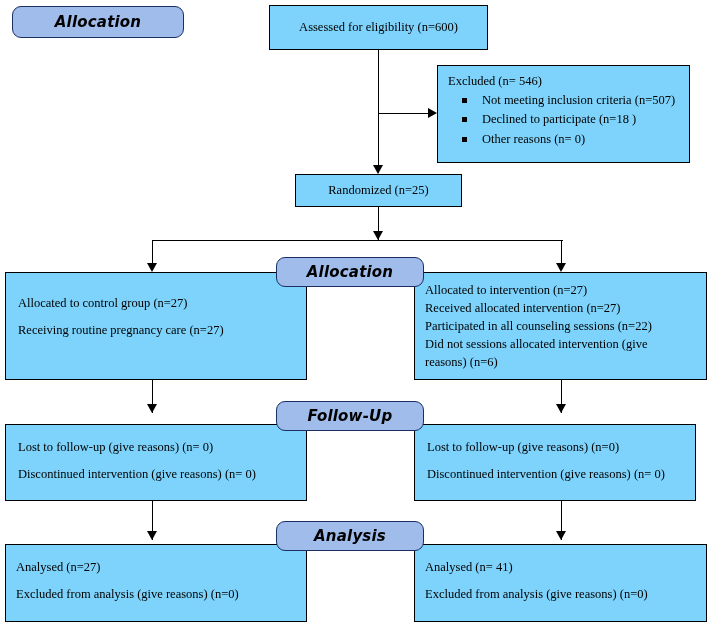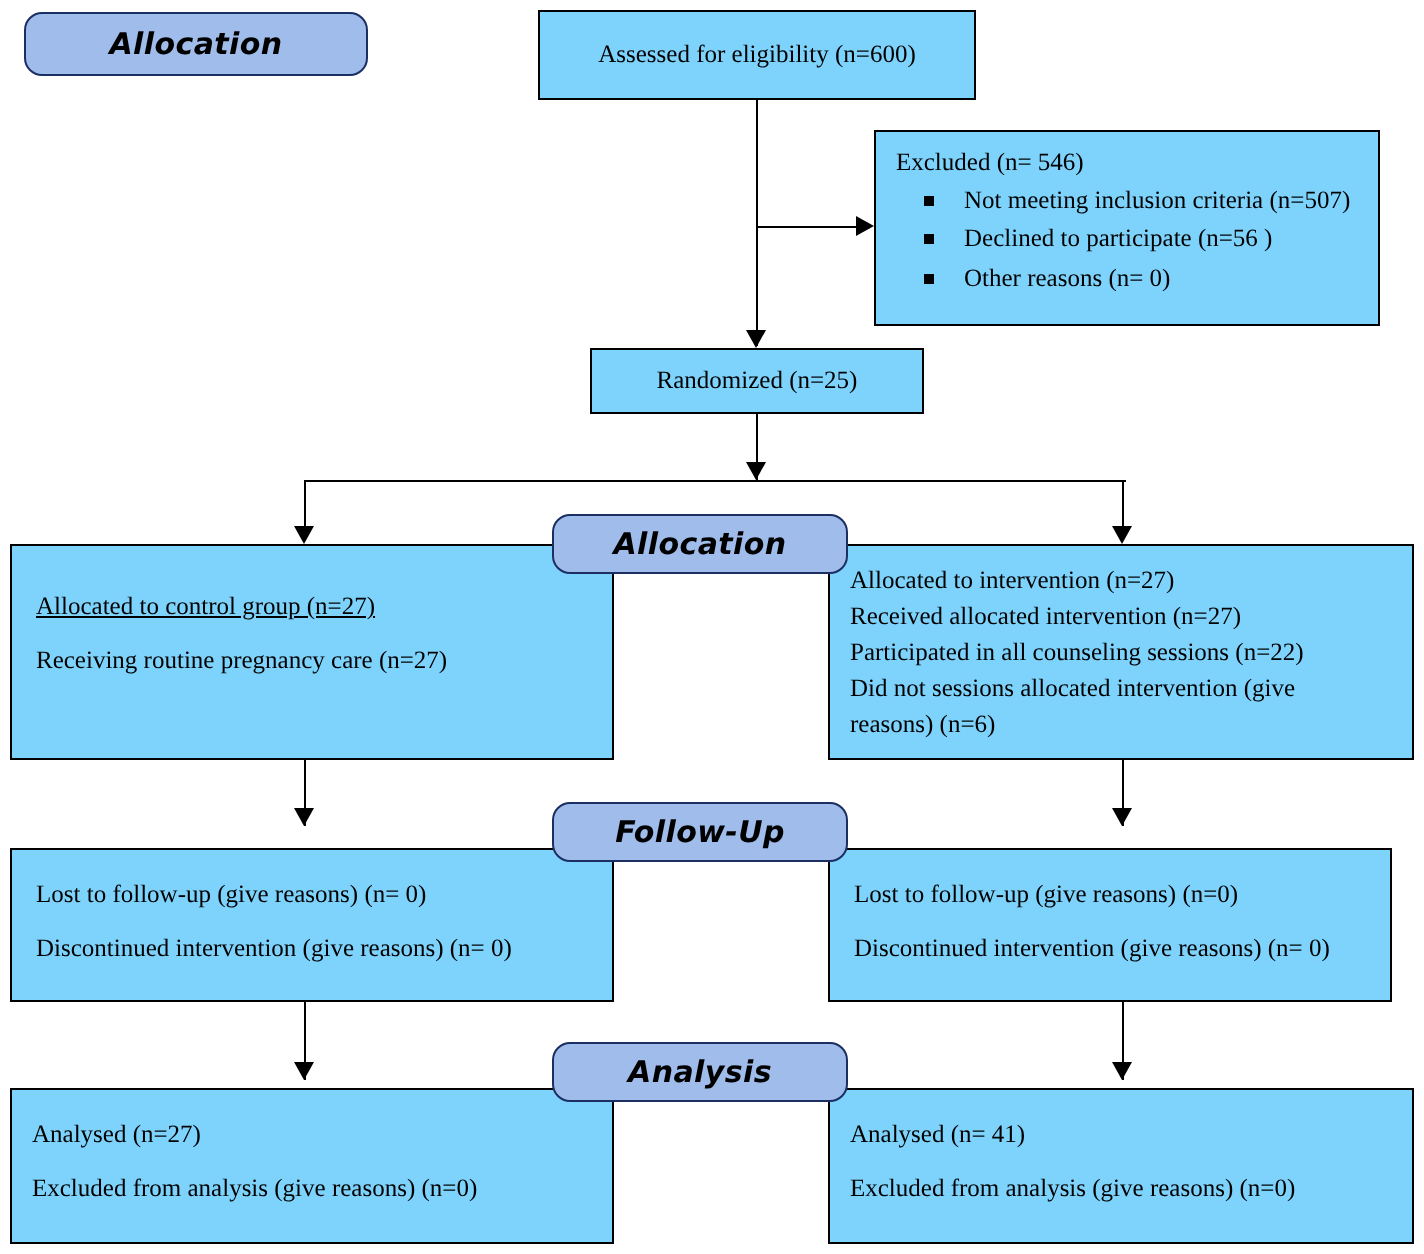--- a/index.html
+++ b/index.html
@@ -126,21 +126,21 @@
   <div class="box" style="left:437px; top:65px; width:253px; height:98px;">
     <div class="pad">
       <div class="line">Excluded (n= 546)</div>
       <ul class="bullet-list">
         <li>
           <span class="sq"></span>
           <span>Not meeting inclusion criteria (n=507)</span>
         </li>
         <li>
           <span class="sq"></span>
-          <span>Declined to participate (n=56  )</span>
+          <span>Declined to participate (n=18  )</span>
         </li>
         <li>
           <span class="sq"></span>
           <span>Other reasons (n=  0)</span>
         </li>
       </ul>
     </div>
   </div>
 
   <div class="box centered" style="left:295px; top:174px; width:167px; height:33px;">
@@ -154,21 +154,21 @@
   <div class="vline" style="left:561px; top:240px; height:27px;"></div>
   <div class="arrow-down" style="left:147px; top:263px;"></div>
   <div class="arrow-down" style="left:556px; top:263px;"></div>
 
   <div class="banner" style="left:276px; top:257px; width:148px; height:30px;">
     <span>Allocation</span>
   </div>
 
   <div class="box" style="left:5px; top:272px; width:302px; height:108px;">
     <div style="padding:22px 0 0 12px;">
-      <div class="line" style="margin-bottom:9px;text-decoration:underline;">Allocated to control group (n=27)</div>
+      <div class="line" style="margin-bottom:9px;">Allocated to control group (n=27)</div>
       <div class="line">Receiving routine pregnancy care (n=27)</div>
     </div>
   </div>
 
   <div class="box" style="left:414px; top:272px; width:293px; height:108px;">
     <div style="padding:8px 0 0 10px; line-height:1.44;">
       <div class="line">Allocated to intervention (n=27)</div>
       <div class="line"> Received allocated intervention (n=27)</div>
       <div class="line">Participated in all counseling sessions (n=22)</div>
       <div class="line"> Did not sessions allocated intervention (give</div>

